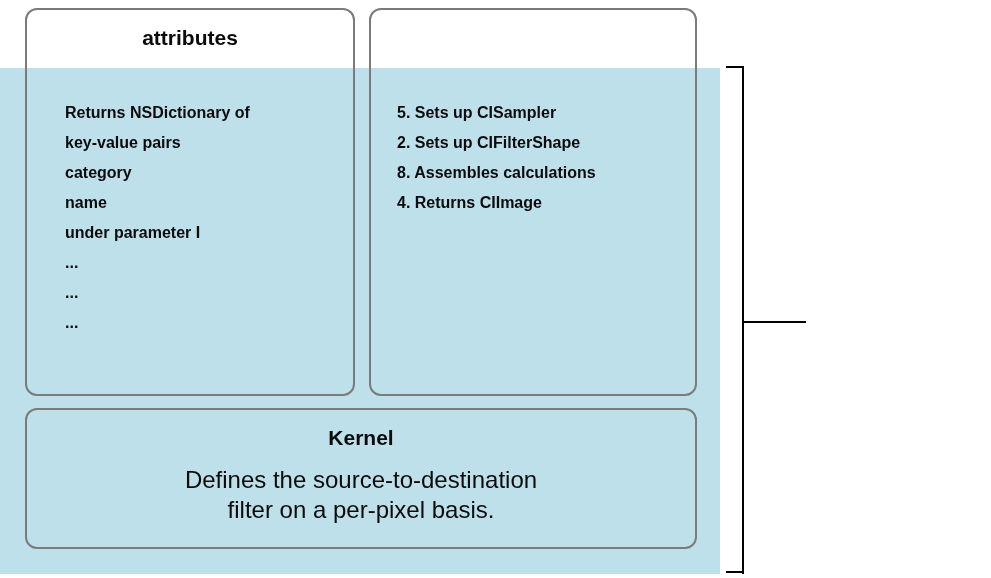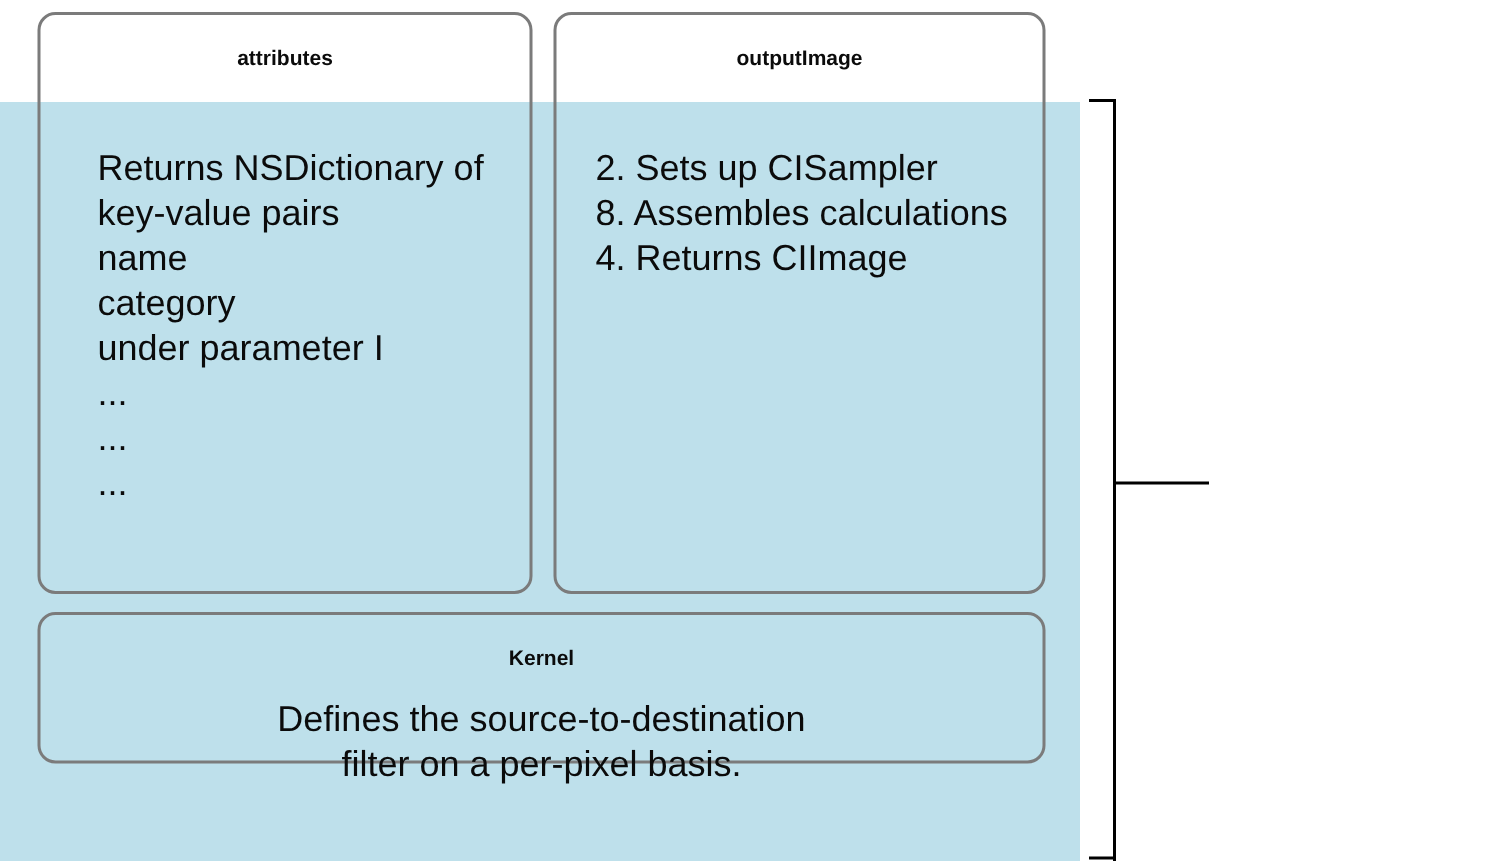--- a/index.html
+++ b/index.html
@@ -27,34 +27,35 @@
   }
   .box {
     position: absolute;
     box-sizing: border-box;
     border: 2px solid var(--box-border-gray);
     border-radius: 12px;
     background: transparent;
   }
   .attributes-box { left: 25px; top: 8px; width: 330px; height: 388px; }
   .output-box     { left: 369px; top: 8px; width: 328px; height: 388px; }
-  .kernel-box     { left: 25px; top: 408px; width: 672px; height: 101px; }
+  .kernel-box     { left: 25px; top: 408px; width: 672px; height: 141px; }
   .box-title {
     margin-top: 13px;
-    font-size: 14px;
+    font-size: 21px;
     line-height: 30px;
     font-weight: bold;
     text-align: center;
     white-space: nowrap;
   }
   .body-lines {
     position: absolute;
-    font-size: 24px;
+    font-size: 16px;
     line-height: 30px;
     white-space: nowrap;
+    font-weight: bold;
   }
   .attributes-box .body-lines { left: 38px; top: 88px; }
   .output-box .body-lines     { left: 26px; top: 88px; }
   .kernel-body {
     margin-top: 12px;
     font-size: 24px;
     line-height: 30px;
     text-align: center;
     white-space: nowrap;
   }
@@ -76,33 +77,33 @@
 
 <div class="canvas">
 
   <div class="blue-band"></div>
 
   <div class="box attributes-box">
     <div class="box-title">attributes</div>
     <div class="body-lines">
       <div>Returns NSDictionary of</div>
       <div>key-value pairs</div>
+      <div>category</div>
       <div>name</div>
-      <div>category</div>
       <div>under parameter I</div>
       <div>...</div>
       <div>...</div>
       <div>...</div>
     </div>
   </div>
 
   <div class="box output-box">
-    <div class="box-title">outputImage</div>
     <div class="body-lines">
-      <div>2. Sets up CISampler</div>
+      <div>5. Sets up CISampler</div>
+      <div>2. Sets up CIFilterShape</div>
       <div>8. Assembles calculations</div>
       <div>4. Returns CIImage</div>
     </div>
   </div>
 
   <div class="box kernel-box">
     <div class="box-title">Kernel</div>
     <div class="kernel-body">
       <div>Defines the source-to-destination</div>
       <div>filter on a per-pixel basis.</div>

